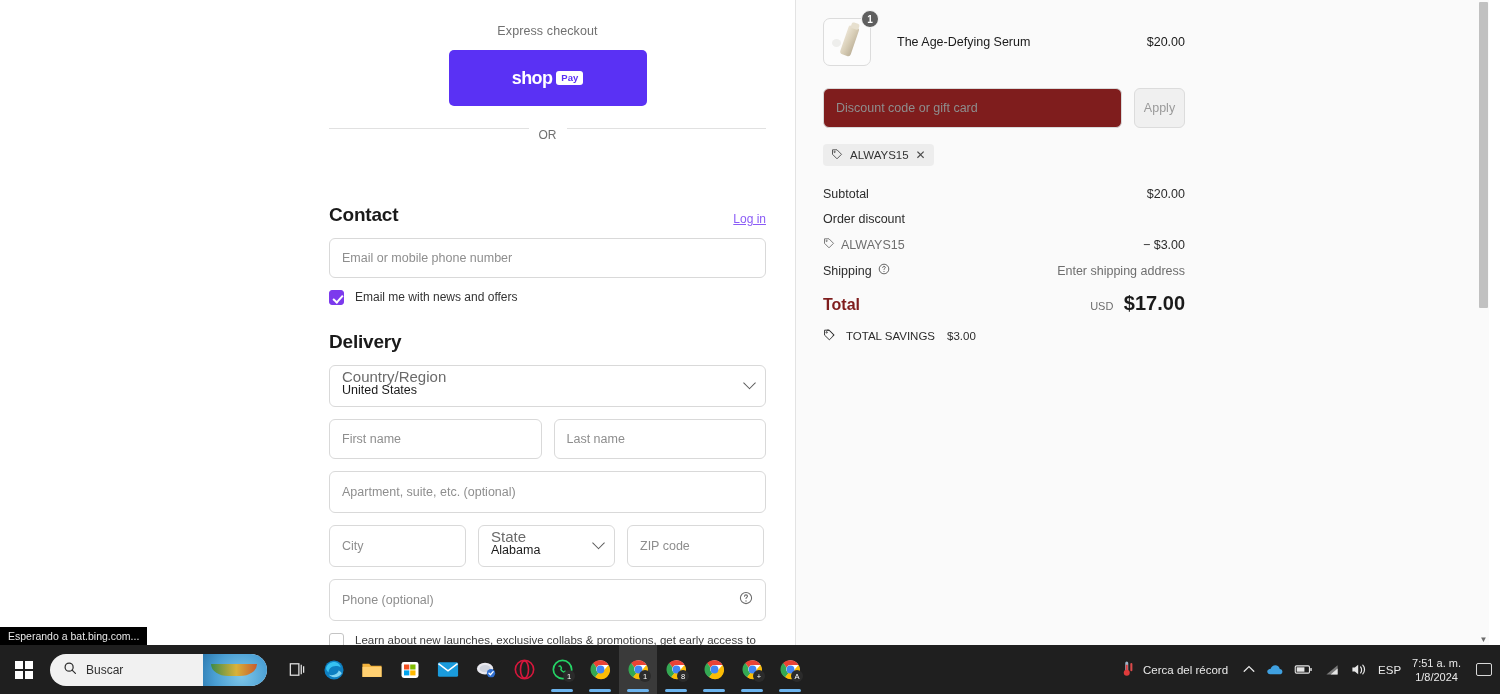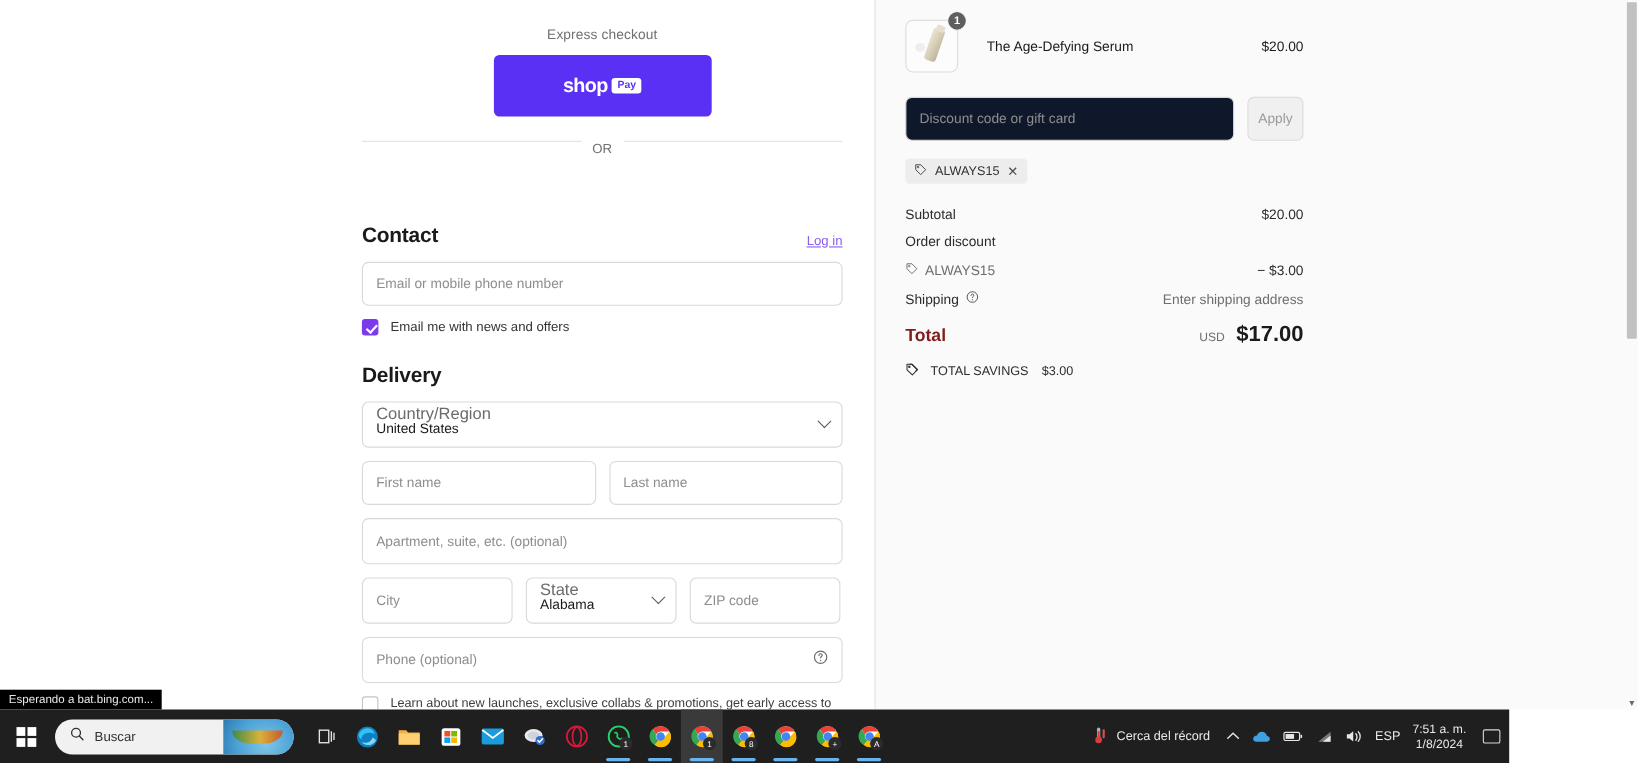--- a/index.html
+++ b/index.html
@@ -140,21 +140,21 @@
     border-radius: 50%; background: #5f5f5f; color: #fff; font-size: 10px;
     display: flex; align-items: center; justify-content: center; font-weight: bold;
     border: 1.5px solid #fafafa;
   }
   .prod-name { font-size: 12.5px; color: #1a1a1a; margin-left: 26px; flex: 1; }
   .prod-price { font-size: 12.5px; color: #1a1a1a; }
 
   .disc-row { display: flex; gap: 12px; margin-top: 22px; }
   .disc-input {
     flex: 1; height: 40px; border: 1px solid #d9d9d9; border-radius: 6px;
-    background: #0f172a; display: flex; align-items: center; padding: 0 12px;
+    background: #7f1d1d; display: flex; align-items: center; padding: 0 12px;
   }
   .apply-btn {
     flex: 0 0 51px; height: 40px; border: 1px solid #dcdcdc; border-radius: 6px;
     background: #f0f0f0; color: #9a9a9a; font-size: 12.5px; cursor: pointer;
     display: flex; align-items: center; justify-content: center;
     font-family: "Liberation Sans", sans-serif;
   }
 
   .code-chip {
     display: inline-flex; align-items: center; gap: 7px; margin-top: 16px;
@@ -199,21 +199,21 @@
 
   
   .status-bar {
     position: absolute; left: 0; bottom: 49px; height: 18px; padding: 0 8px;
     background: #000000; color: #e8e8e8; font-size: 10.5px;
     display: flex; align-items: center; max-width: 500px;
   }
 
   
   .taskbar {
-    position: absolute; left: 0; bottom: 0; width: 1372px; height: 49px;
+    position: absolute; left: 0; bottom: 0; width: 1500px; height: 49px;
     background: #1f1f1f; display: flex; align-items: center;
   }
   .start-btn {
     width: 48px; height: 49px; display: flex; align-items: center; justify-content: center;
     cursor: pointer;
   }
   .win-logo { display: grid; grid-template-columns: 8px 8px; grid-template-rows: 8px 8px; gap: 2px; }
   .win-logo i { background: #ffffff; display: block; }
   .search-pill {
     width: 217px; height: 32px; background: #f1f1f1; border-radius: 16px;

